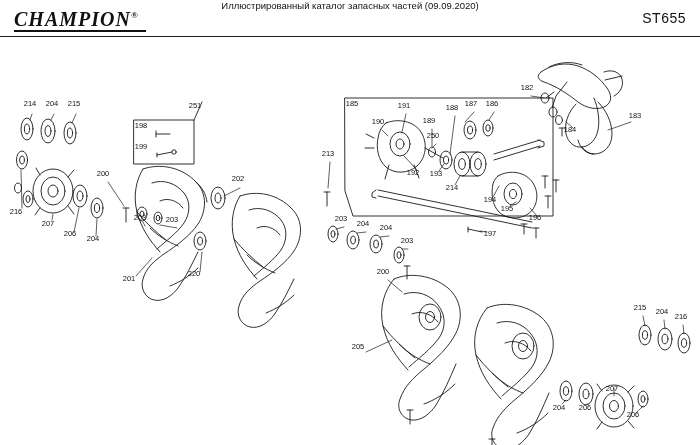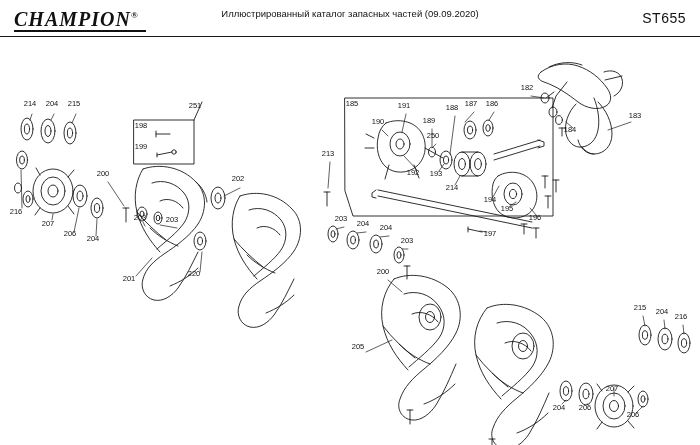--- a/index.html
+++ b/index.html
@@ -49,21 +49,21 @@
     position: absolute;
     left: 14px;
     top: 30px;
     width: 132px;
     height: 2px;
     background: #111;
   }
   .header-title {
     position: absolute;
     left: 0;
-    top: 8px;
+    top: 0;
     width: 700px;
     text-align: center;
     font-size: 9.5px;
     color: #111;
   }
   .model-code {
     position: absolute;
     right: 14px;
     top: 10px;
     font-size: 14px;

